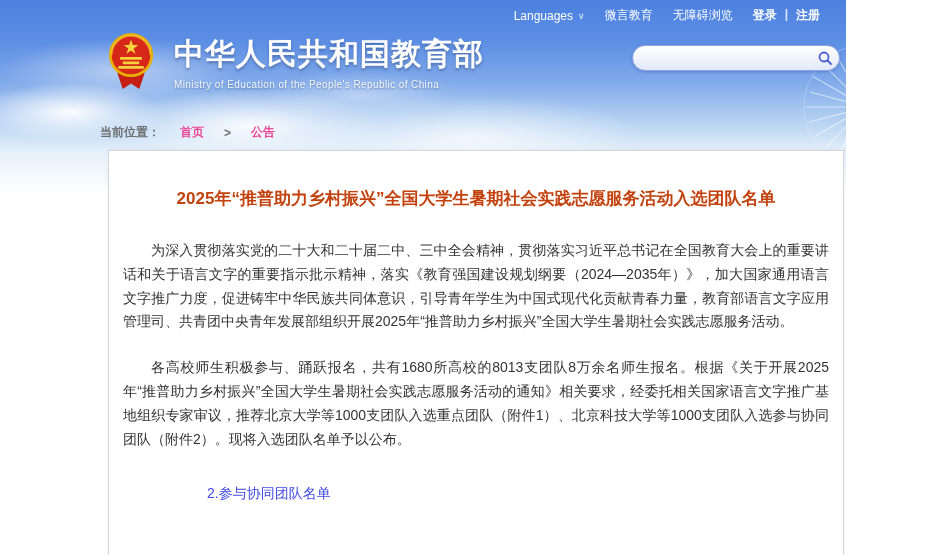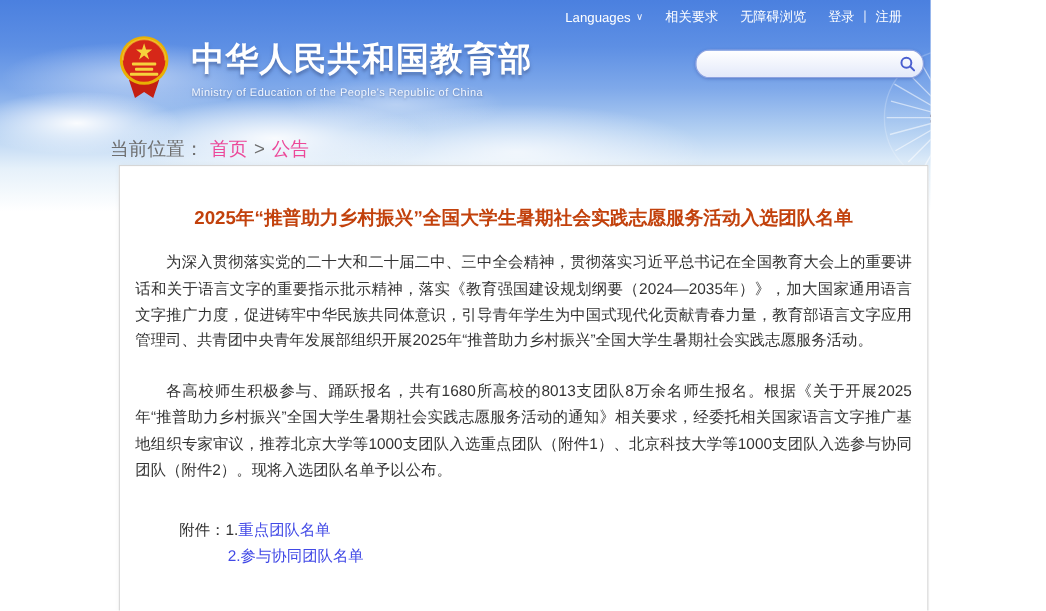--- a/index.html
+++ b/index.html
@@ -26,21 +26,21 @@
 
   
   .topbar {
     position:absolute; top:7px; left:0; width:100%;
     display:flex; justify-content:flex-end; align-items:center;
     gap:20px; padding-right:26px; color:#ffffff; font-size:12px; z-index:5;
   }
   .topbar a, .topbar span { color:#ffffff; text-decoration:none; }
   .lang-group { display:flex; align-items:center; gap:5px; cursor:pointer; }
   .chev { font-size:9px; opacity:.9; }
-  .login-group { display:flex; align-items:flex-start; gap:8px; }
+  .login-group { display:flex; align-items:flex-start; gap:8px;font-weight:bold; }
   .tb-divider { opacity:.8; }
 
   
   .brand { position:absolute; left:108px; top:30px; display:flex; z-index:5; }
   .emblem { width:46px; height:74px; margin-right:20px; }
   .brand-text { padding-top:4px; }
   .site-title {
     color:#ffffff; font-size:30px; font-weight:bold; letter-spacing:1px;
     text-shadow:0 2px 3px rgba(50,70,120,.5);
   }
@@ -62,37 +62,37 @@
     padding:0 10px; font-size:12px; color:#333; height:22px;
   }
   .search-btn {
     border:none; background:transparent; width:28px; height:24px;
     display:flex; align-items:center; justify-content:center; cursor:pointer;
   }
 
   
   .breadcrumb {
     position:absolute; left:100px; top:124px; z-index:5;
-    font-size:17px; color:#6e6e6e; display:flex; gap:6px; align-items:center;
+    font-size:12px; color:#6e6e6e; display:flex; gap:20px; align-items:center;font-weight:bold;
   }
   .breadcrumb a { color:#ec4899; text-decoration:none; }
 
   
   .panel {
     position:absolute; left:108px; top:150px; width:736px; height:430px;
     background:#ffffff; border:1px solid #d6d6d6; z-index:4;
     box-shadow:0 0 5px rgba(0,0,0,.05);
     padding:0 14px;
   }
   .article-title {
     margin-top:36px; text-align:center; font-size:17px; font-weight:bold;
     color:#c2410c; line-height:24px;
   }
   .article-body p {
-    margin-top:16px; font-size:14px; color:#333333; line-height:23.8px;
+    margin-top:28px; font-size:14px; color:#333333; line-height:23.8px;
     text-align:justify; text-indent:2em;
   }
   .article-body p + p { margin-top:22px; }
   .attachments { margin-top:30px; margin-left:40px; font-size:14px; color:#333333; }
   .attach-row { line-height:24px; }
   .attach-row.second { padding-left:44px; }
   .attach-link { color:#4149e6; text-decoration:none; }
   .attach-num { color:#333333; }
   .attach-row.second .attach-num { color:#4149e6; }
 </style>
@@ -148,21 +148,21 @@
       <line x1="0" y1="0" x2="0" y2="-20" transform="rotate(270)"></line>
         <line x1="0" y1="0" x2="0" y2="-20" transform="rotate(315)"></line>
     </g>
   </svg>
 
   <div class="topbar">
     <span class="lang-group">
       <span>Languages</span>
       <span class="chev">∨</span>
     </span>
-    <a href="#">相关要求</a>
+    <a href="#">微言教育</a>
     <a href="#">无障碍浏览</a>
     <span class="login-group">
       <a href="#">登录</a>
       <span class="tb-divider">|</span>
       <a href="#">注册</a>
     </span>
   </div>
 
   <div class="brand">
     <svg class="emblem" viewBox="0 0 50 80">
@@ -198,22 +198,19 @@
     <a href="#">公告</a>
   </div>
 
   <div class="panel">
     <h1 class="article-title">2025年“推普助力乡村振兴”全国大学生暑期社会实践志愿服务活动入选团队名单</h1>
     <div class="article-body">
       <p>为深入贯彻落实党的二十大和二十届二中、三中全会精神，贯彻落实习近平总书记在全国教育大会上的重要讲话和关于语言文字的重要指示批示精神，落实《教育强国建设规划纲要（2024—2035年）》，加大国家通用语言文字推广力度，促进铸牢中华民族共同体意识，引导青年学生为中国式现代化贡献青春力量，教育部语言文字应用管理司、共青团中央青年发展部组织开展2025年“推普助力乡村振兴”全国大学生暑期社会实践志愿服务活动。</p>
       <p>各高校师生积极参与、踊跃报名，共有1680所高校的8013支团队8万余名师生报名。根据《关于开展2025年“推普助力乡村振兴”全国大学生暑期社会实践志愿服务活动的通知》相关要求，经委托相关国家语言文字推广基地组织专家审议，推荐北京大学等1000支团队入选重点团队（附件1）、北京科技大学等1000支团队入选参与协同团队（附件2）。现将入选团队名单予以公布。</p>
     </div>
     <div class="attachments">
-      <div class="attach-row">
-        <span>附件：</span><span class="attach-num">1.</span><a class="attach-link" href="#">重点团队名单</a>
-      </div>
       <div class="attach-row second">
         <span class="attach-num">2.</span><a class="attach-link" href="#">参与协同团队名单</a>
       </div>
     </div>
   </div>
 
 </div>
 
 </body></html>

